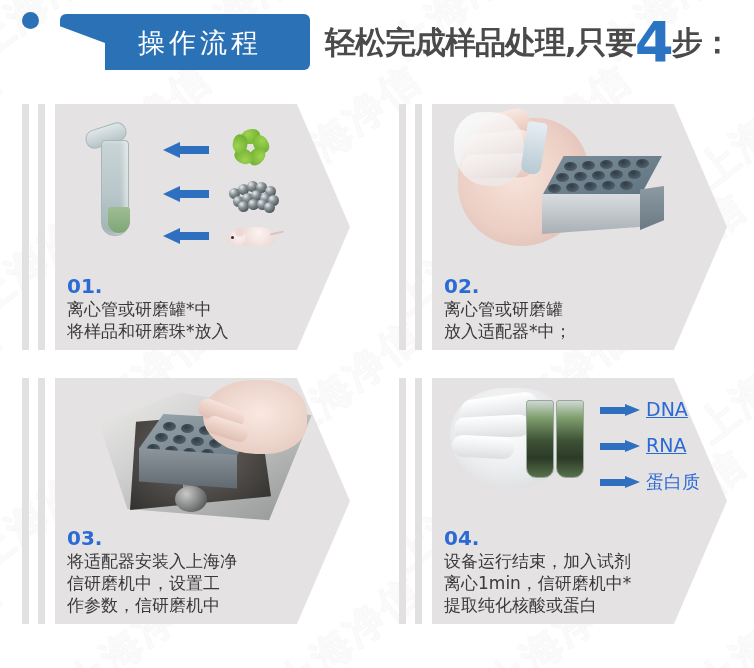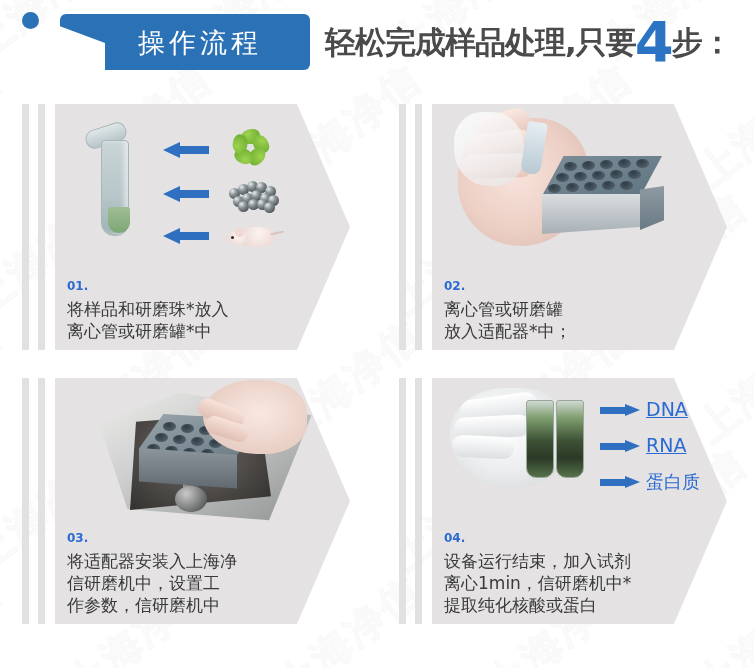--- a/index.html
+++ b/index.html
@@ -75,21 +75,21 @@
     clip-path:polygon(0 0, 82% 0, 100% 50%, 82% 100%, 0 100%);
     overflow:hidden;
   }
 
   
   .photo{position:absolute;left:0;top:0;width:100%;height:150px;overflow:hidden;}
 
   
   .txtblock{position:absolute;left:12px;bottom:8px;width:250px;}
   .stepnum{
-    color:#2b6ad4;font-size:12px;font-weight:700;line-height:22px;
+    color:#2b6ad4;font-size:20px;font-weight:700;line-height:22px;
     letter-spacing:0px;margin-bottom:1px;
   }
   .stepline{
     color:#3a3a3a;font-size:17px;line-height:22px;white-space:nowrap;
   }
   .stepline.tight{letter-spacing:0px;}
 
   
   .footer{
     position:absolute;left:22px;top:636px;z-index:20;
@@ -374,22 +374,22 @@
               <div class="body"></div>
                 <div class="head"></div>
                 <div class="ear"></div>
               <div class="eye"></div>
                 <div class="tail"></div>
             </div>
           </div>
         </div>
         <div class="txtblock">
           <div class="stepnum">01.</div>
+          <div class="stepline">离心管或研磨罐*中</div>
           <div class="stepline">将样品和研磨珠*放入</div>
-          <div class="stepline">离心管或研磨罐*中</div>
         </div>
       </div>
     </div>
 
     <div class="cell c1">
       <div class="bar b1"></div>
       <div class="bar b2"></div>
       <div class="panel">
         <div class="photo">
           <div class="s2">

